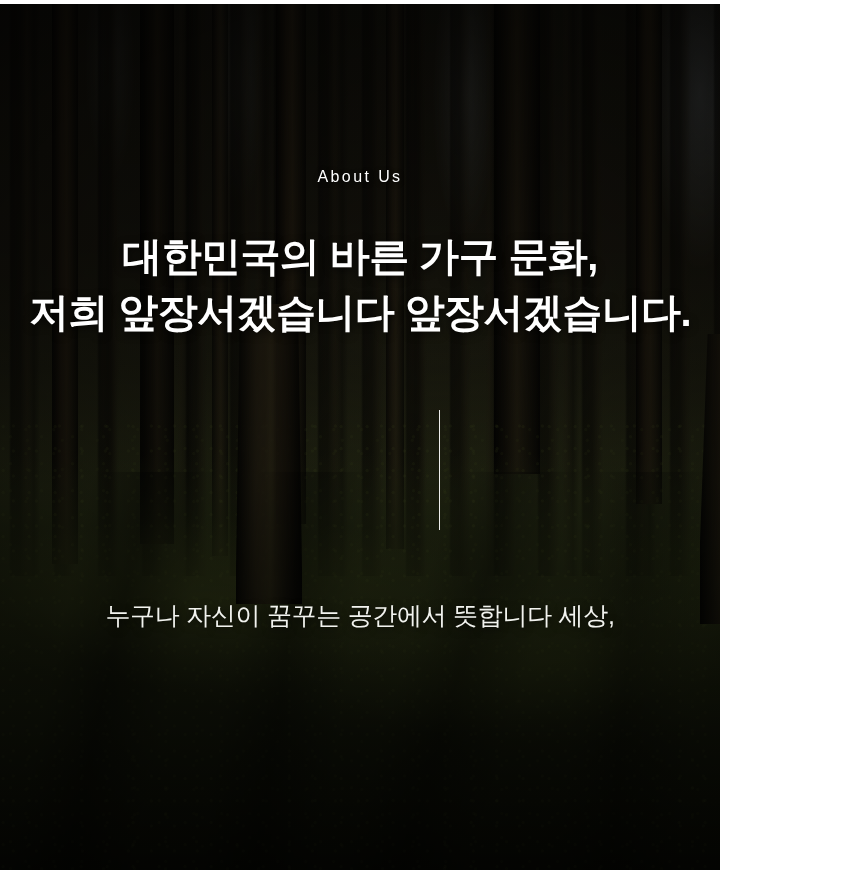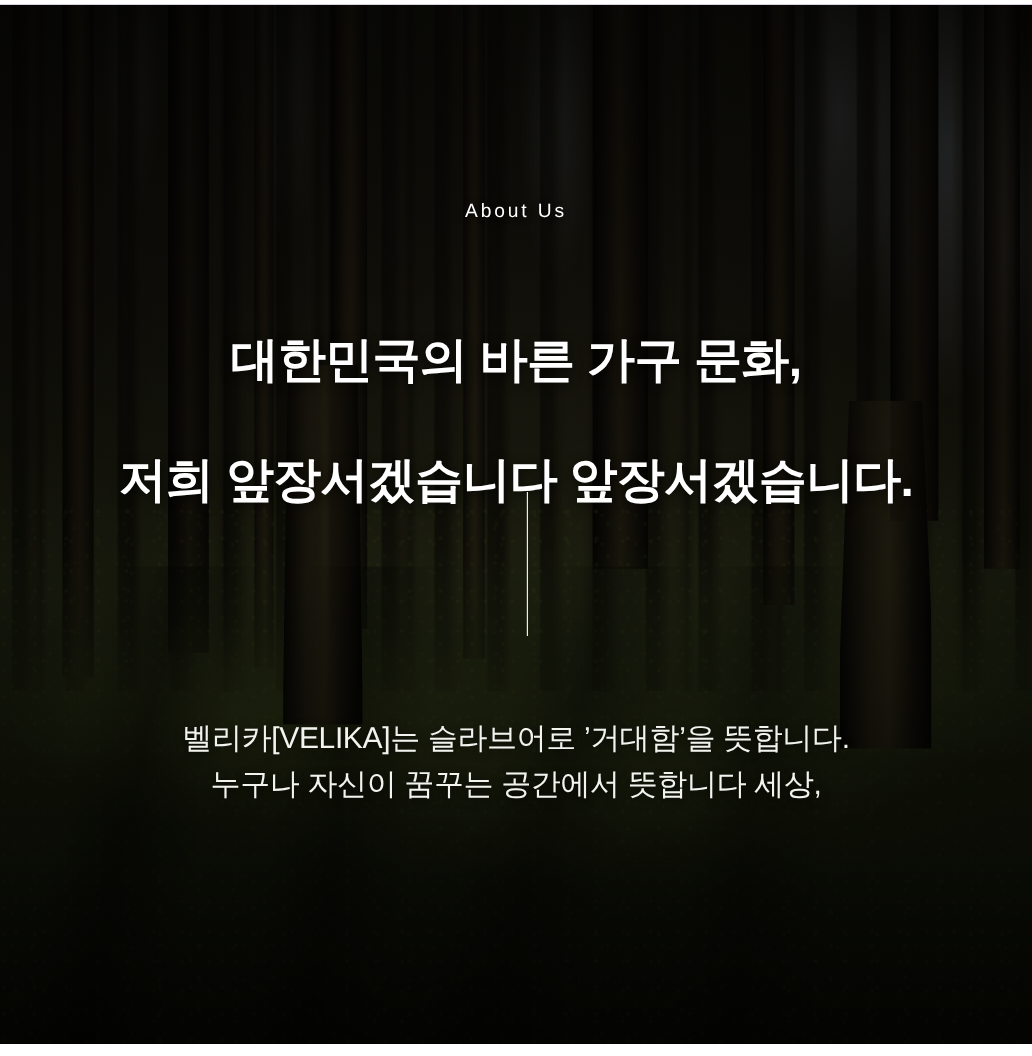--- a/index.html
+++ b/index.html
@@ -6,21 +6,21 @@
 
   html, body {
     width: 860px;
     height: 880px;
     background: #ffffff;
     font-family: "Liberation Sans", "DejaVu Sans", sans-serif;
   }
 
   #about-section {
     position: relative;
-    width: 860px;
+    width: 720px;
     height: 880px;
     overflow: hidden;
     background: #4c1d95;
   }
 
   
   .photo {
     position: absolute;
     left: 0;
     top: 4px;
@@ -205,21 +205,21 @@
   .headline {
     position: absolute;
     top: 228px; left: 0; right: 0;
     font-size: 40px;
     font-weight: 700;
     line-height: 56px;
     letter-spacing: -0.6px;
     color: #ffffff;
     text-shadow: 0 2px 9px rgba(0,0,0,0.70);
   }
-  .headline .line { display: block; white-space: nowrap; margin-top: 44px; }
+  .headline .line { display: block; white-space: nowrap; }
 
   .divider {
     position: absolute;
     left: 439px;
     top: 410px;
     width: 1px;
     height: 120px;
     background: #ffffff;
     opacity: .92;
   }
@@ -275,20 +275,19 @@
     <div class="eyebrow">About Us</div>
 
     <h1 class="headline">
       <span class="line">대한민국의 바른 가구 문화,</span>
       <span class="line">저희 앞장서겠습니다 앞장서겠습니다.</span>
     </h1>
 
     <div class="divider"></div>
 
     <p class="body-copy">
-      <span class="line">벨리카[VELIKA]는 슬라브어로 ’거대함’을 뜻합니다.</span>
       <span class="line">누구나 자신이 꿈꾸는 공간에서 뜻합니다 세상,</span>
     </p>
   </div>
 
   <div class="edge edge-top"></div>
   <div class="edge edge-bottom"></div>
 </div>
 
 </body></html>

